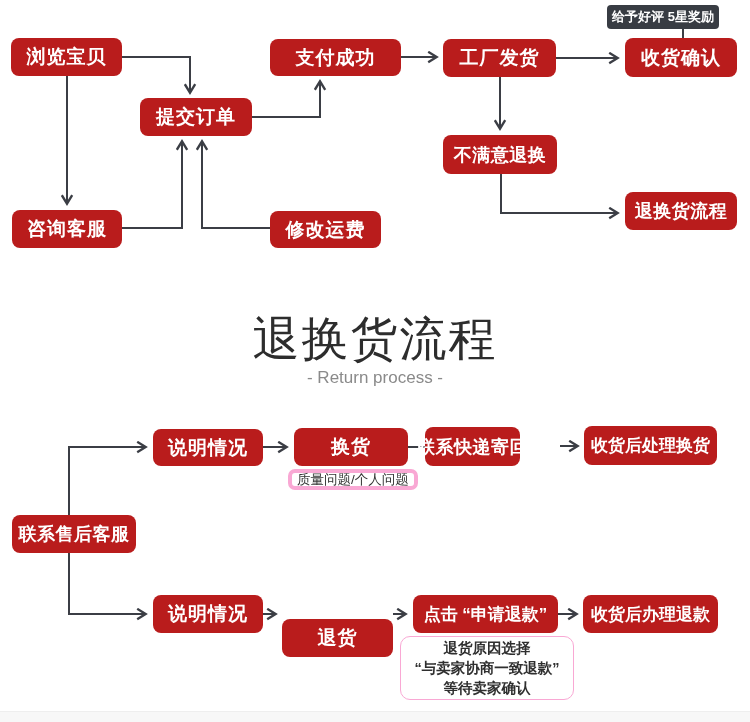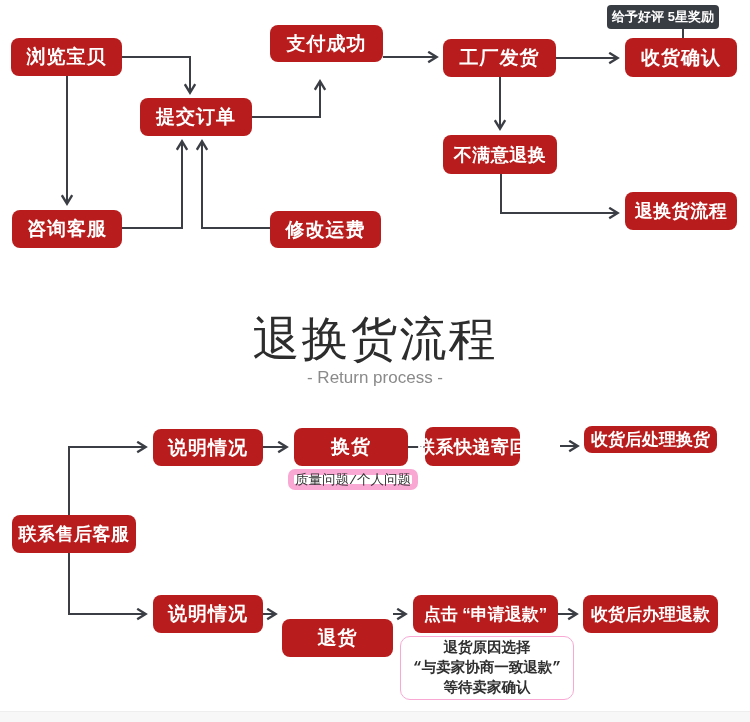--- a/index.html
+++ b/index.html
@@ -15,23 +15,23 @@
     box-sizing:border-box;
   }
   .node.mid{font-size:18px;letter-spacing:0.5px;}
   .node.long{font-size:17px;letter-spacing:0;}
   .badge{
     position:absolute;background:#383c43;color:#ffffff;border-radius:4px;
     display:flex;align-items:center;justify-content:center;
     font-size:13px;font-weight:bold;white-space:nowrap;box-sizing:border-box;
   }
   .white-label{
-    position:absolute;background:#ffffff;color:#333333;border:6px solid #f9a8d4;
+    position:absolute;background:#ffffff;color:#333333;border:4px solid #f9a8d4;
     display:flex;align-items:center;justify-content:center;
-    box-sizing:border-box;white-space:nowrap;font-family:Liberation Mono, monospace;
+    box-sizing:border-box;white-space:nowrap;
   }
   #quality-label{border-radius:7px;font-size:13.5px;}
   #refund-note{
     border-radius:10px;flex-direction:column;font-size:14.5px;line-height:20px;
     font-weight:bold;color:#2f2f2f;border-width:1.5px;
   }
   #section-title{
     position:absolute;left:0;top:308px;width:750px;text-align:center;
     font-size:47px;color:#2d2d2d;letter-spacing:2px;
   }
@@ -76,21 +76,21 @@
       <path d="M558,614 H576" marker-end="url(#arrow)"></path>
     </g>
   </svg>
 
   <div class="badge" style="left:607px;top:5px;width:112px;height:24px;">给予好评 5星奖励</div>
 
   <div class="node" style="left:11px;top:38px;width:111px;height:38px;">浏览宝贝</div>
 
   <div class="node" style="left:140px;top:98px;width:112px;height:38px;">提交订单</div>
 
-  <div class="node" style="left:270px;top:25px;width:113px;height:37px;">支付成功</div>
+  <div class="node" style="left:270px;top:39px;width:131px;height:37px;">支付成功</div>
 
   <div class="node" style="left:443px;top:39px;width:113px;height:38px;">工厂发货</div>
 
   <div class="node" style="left:625px;top:38px;width:112px;height:39px;">收货确认</div>
 
   <div class="node" style="left:12px;top:210px;width:110px;height:38px;">咨询客服</div>
 
   <div class="node" style="left:270px;top:211px;width:111px;height:37px;">修改运费</div>
 
   <div class="node mid" style="left:443px;top:135px;width:114px;height:39px;">不满意退换</div>
@@ -101,21 +101,21 @@
   <div id="section-subtitle">- Return process -</div>
 
   <div class="node mid" style="left:12px;top:515px;width:124px;height:38px;">联系售后客服</div>
 
   <div class="node" style="left:153px;top:429px;width:110px;height:37px;">说明情况</div>
 
   <div class="node" style="left:294px;top:428px;width:114px;height:38px;">换货</div>
 
   <div class="node mid" style="left:425px;top:427px;width:95px;height:39px;">联系快递寄回</div>
 
-  <div class="node long" style="left:584px;top:426px;width:133px;height:27px;">收货后处理换货</div>
+  <div class="node long" style="left:584px;top:426px;width:133px;height:39px;">收货后处理换货</div>
 
   <div class="white-label" id="quality-label" style="left:288px;top:469px;width:130px;height:21px;">质量问题/个人问题</div>
 
   <div class="node" style="left:153px;top:595px;width:110px;height:38px;">说明情况</div>
 
   <div class="node" style="left:282px;top:595px;width:111px;height:38px;margin-top:24px;">退货</div>
 
   <div class="node long" style="left:413px;top:595px;width:145px;height:38px;">点击 “申请退款”</div>
 
   <div class="node long" style="left:583px;top:595px;width:135px;height:38px;">收货后办理退款</div>

